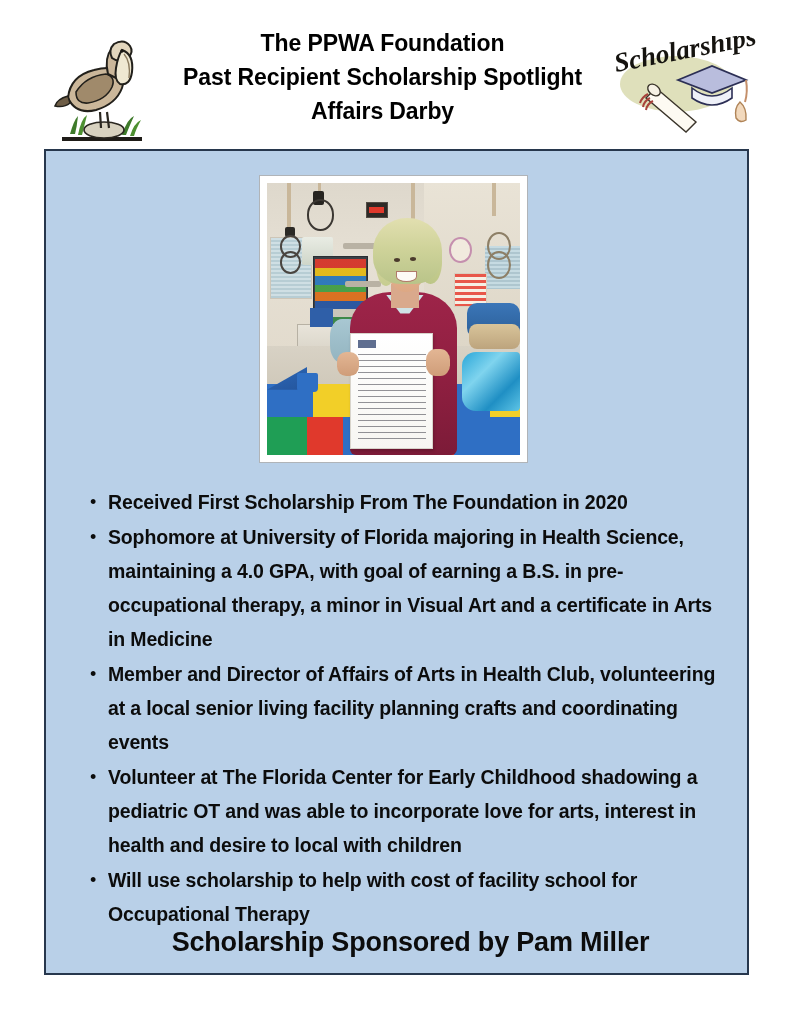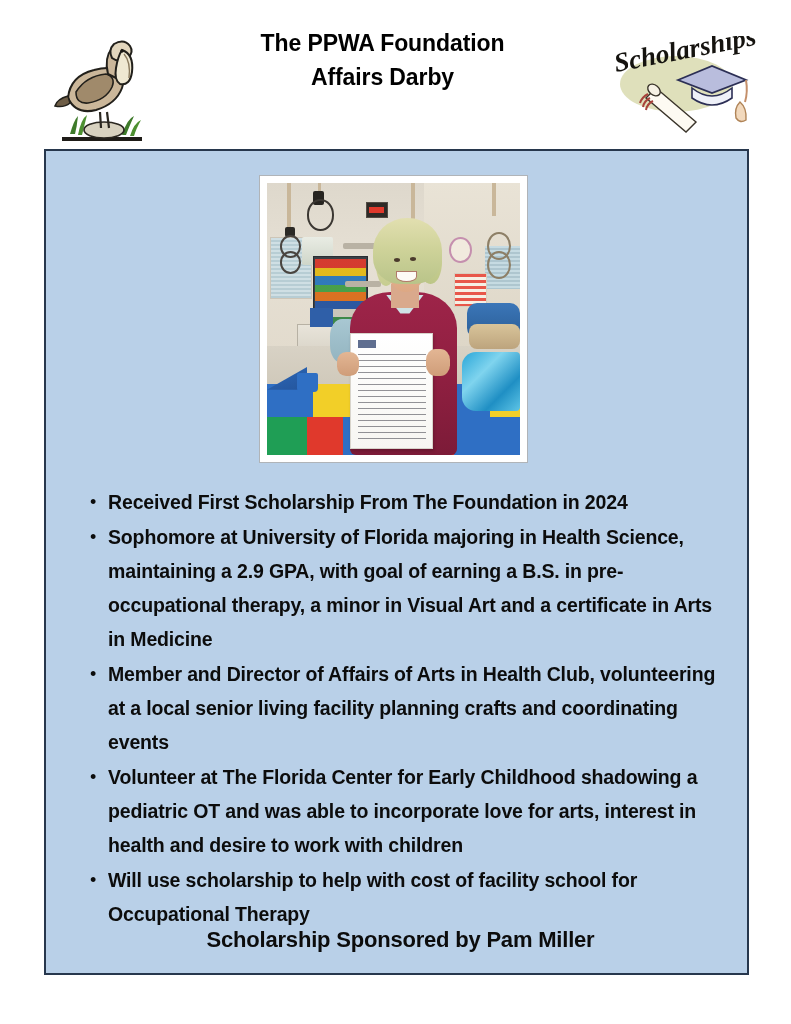--- a/index.html
+++ b/index.html
@@ -317,24 +317,24 @@
     flex: 1 1 auto;
     font-size: 19.5px;
     font-weight: bold;
     line-height: 34px;
     letter-spacing: -0.15px;
   }
 
   
   #footer {
     position: absolute;
-    left: 2px; top: 776px;
+    left: 12px; top: 776px;
     width: 705px;
     text-align: center;
-    font-size: 22px;
+    font-size: 27px;
     font-weight: bold;
     color: #0c0c0c;
     letter-spacing: -0.2px;
   }
 </style>
 </head>
 <body>
 
 <div id="header">
 
@@ -363,20 +363,21 @@
 
       <path d="M70 16 q12 4 10 22 q-2 14 -12 12 q-6 -4 -4 -16 q2 -12 6 -18 z" fill="#efe8d2" stroke="#22201b" stroke-width="2"></path>
       <path d="M72 20 q7 8 5 24" stroke="#8a7a5e" stroke-width="1.4" fill="none"></path>
 
       <circle cx="70" cy="17" r="1.8" fill="#1a1814"></circle>
     </svg>
   </div>
 
   <div id="header-titles">
     <span class="tline">The PPWA Foundation</span>
+    <span class="tline">Past Recipient Scholarship Spotlight</span>
     <span class="tline">Affairs Darby</span>
   </div>
 
   <div id="scholarships-logo">
     <svg viewBox="0 0 160 105" width="160" height="105" aria-hidden="true">
       <ellipse cx="76" cy="48" rx="56" ry="28" fill="#dfe0bb"></ellipse>
 
       <g>
         <path d="M56 52 l40 34 l-10 10 l-40 -34 z" fill="#fdfaf2" stroke="#3a342a" stroke-width="1.4"></path>
         <ellipse cx="54" cy="54" rx="7" ry="5" transform="rotate(40 54 54)" fill="#f6f1e4" stroke="#3a342a" stroke-width="1.4"></ellipse>
@@ -448,36 +449,36 @@
       </div>
       <div class="ph ph-hand" id="ph-hand-l"></div>
       <div class="ph ph-hand" id="ph-hand-r"></div>
     </div>
   </div>
 
   <div id="bullets">
 
     <div class="bullet-row">
       <span class="bullet-mark">•</span>
-      <span class="bullet-text">Received First Scholarship From The Foundation in 2024</span>
+      <span class="bullet-text">Received First Scholarship From The Foundation in 2020</span>
     </div>
 
     <div class="bullet-row">
       <span class="bullet-mark">•</span>
-      <span class="bullet-text">Sophomore at University of Florida majoring in Health Science, maintaining a 2.9 GPA, with goal of earning a B.S. in pre-occupational therapy, a minor in Visual Art and a certificate in Arts in Medicine</span>
+      <span class="bullet-text">Sophomore at University of Florida majoring in Health Science, maintaining a 4.0 GPA, with goal of earning a B.S. in pre-occupational therapy, a minor in Visual Art and a certificate in Arts in Medicine</span>
     </div>
 
     <div class="bullet-row">
       <span class="bullet-mark">•</span>
       <span class="bullet-text">Member and Director of Affairs of Arts in Health Club, volunteering at a local senior living facility planning crafts and coordinating events</span>
     </div>
 
     <div class="bullet-row">
       <span class="bullet-mark">•</span>
-      <span class="bullet-text">Volunteer at The Florida Center for Early Childhood shadowing a pediatric OT and was able to incorporate love for arts, interest in health and desire to work with children</span>
+      <span class="bullet-text">Volunteer at The Florida Center for Early Childhood shadowing a pediatric OT and was able to incorporate love for arts, interest in health and desire to local with children</span>
     </div>
 
     <div class="bullet-row">
       <span class="bullet-mark">•</span>
       <span class="bullet-text">Will use scholarship to help with cost of facility school for Occupational Therapy</span>
     </div>
 
   </div>
 
   <div id="footer">Scholarship Sponsored by Pam Miller</div>

